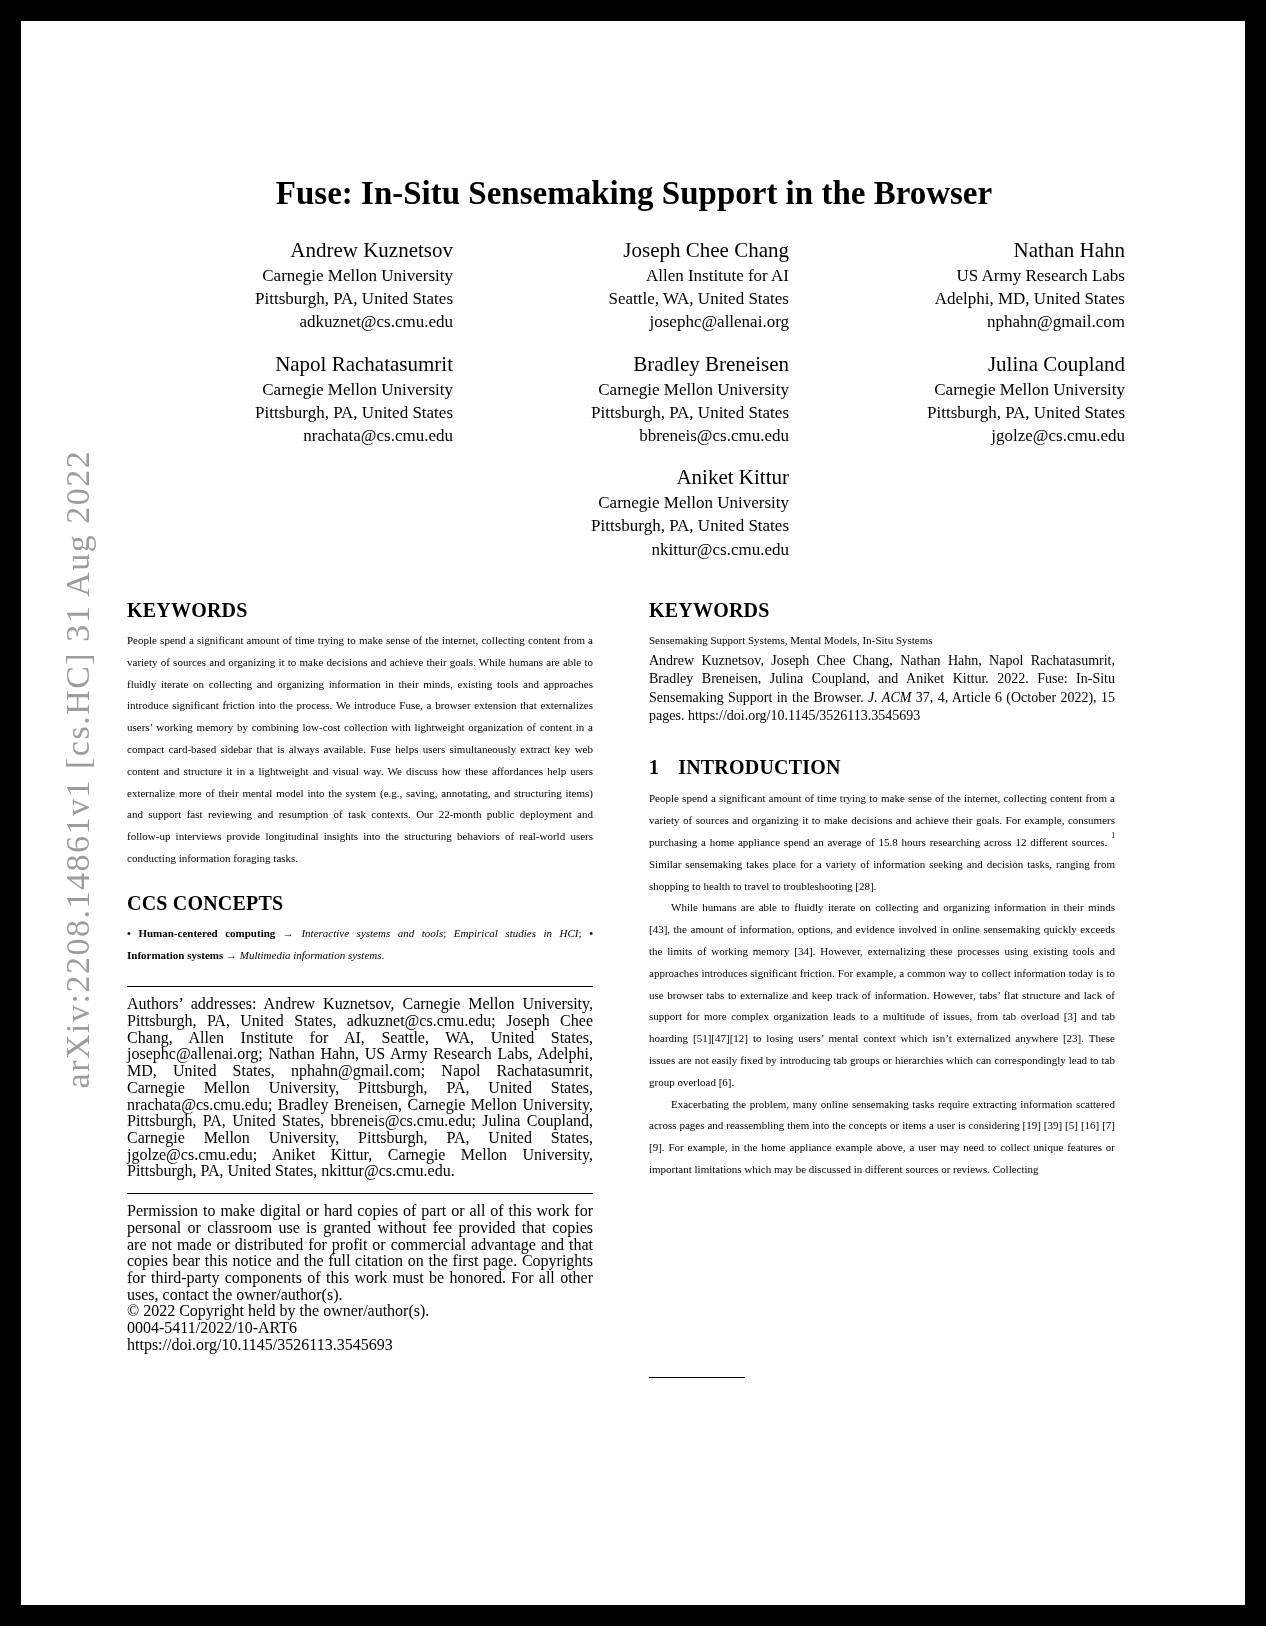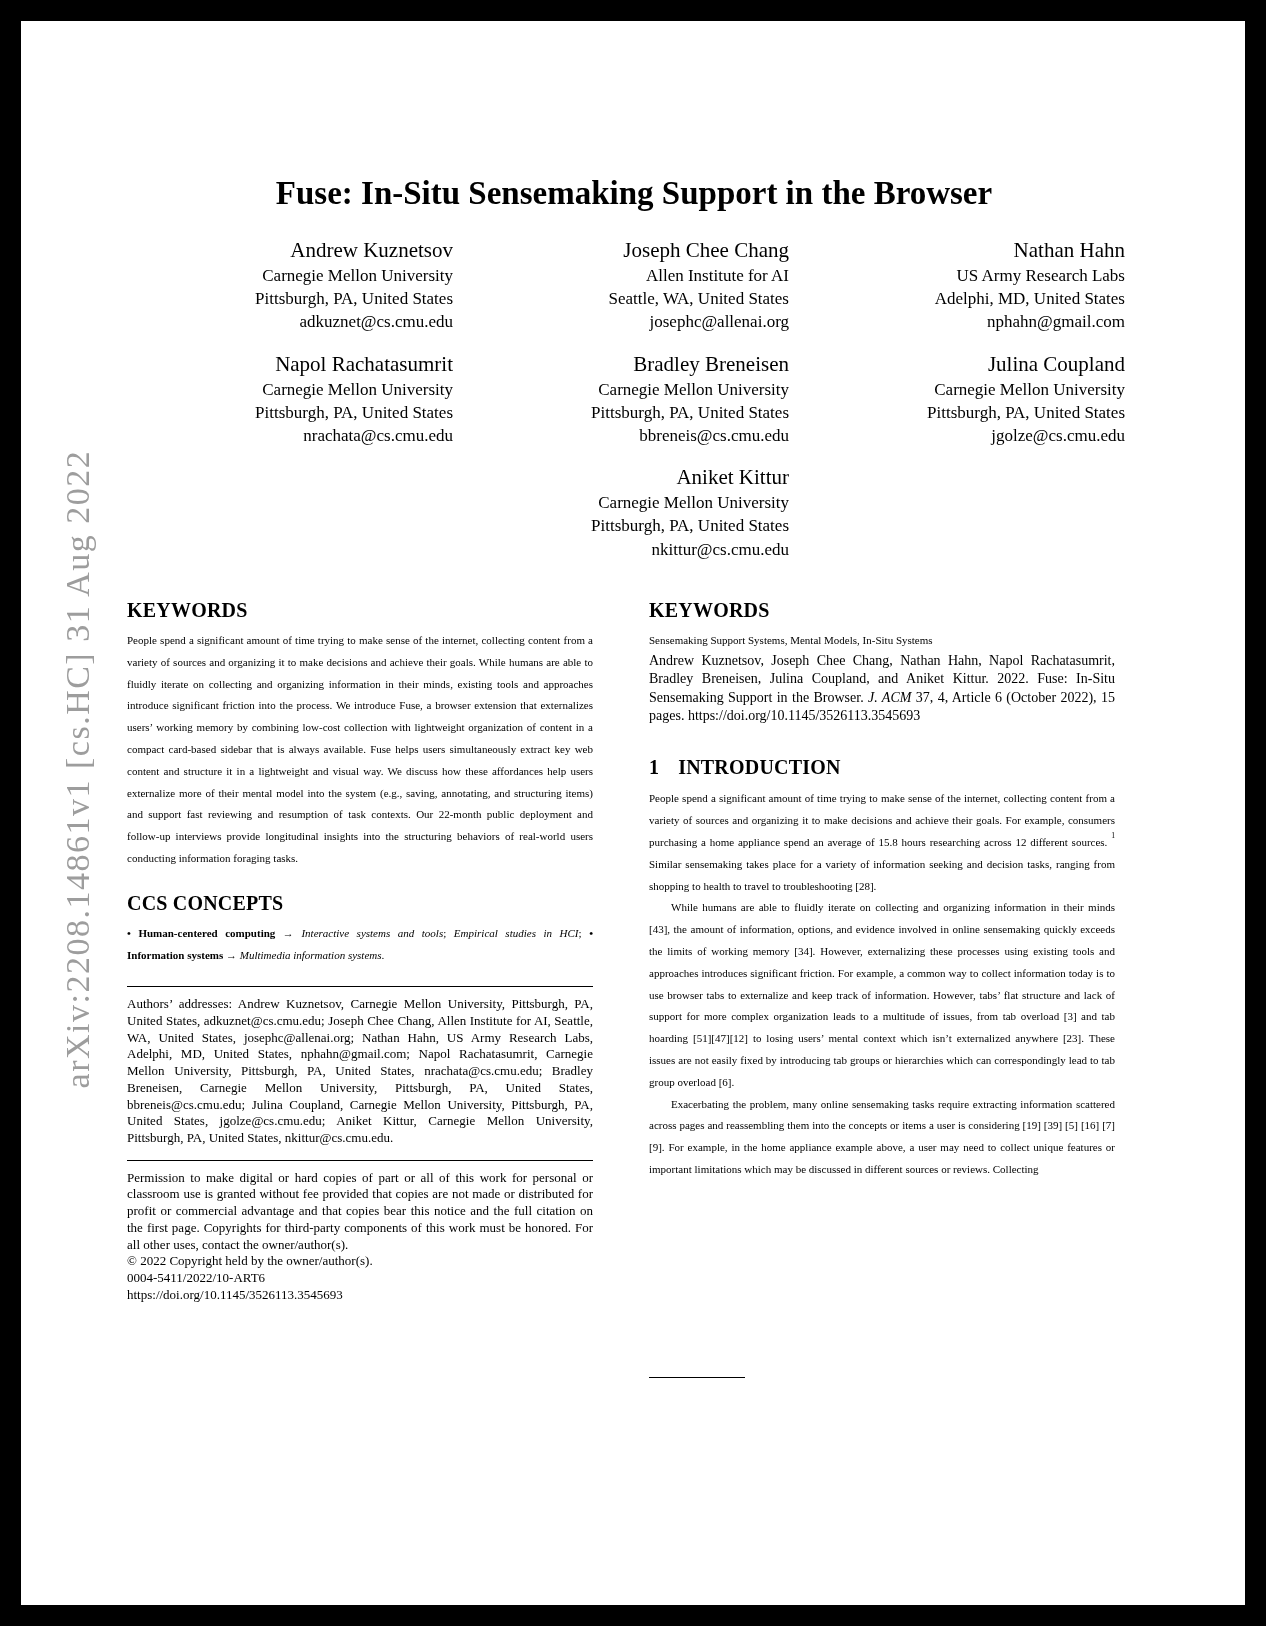--- a/index.html
+++ b/index.html
@@ -46,21 +46,21 @@
   .col-right { left:628px; }
 
   h2 { font-size:20px; font-weight:700; line-height:24px; margin:0 0 8px 0; letter-spacing:0.2px; }
   h2.mt { margin-top:21px; }
   .secnum { display:inline-block; margin-right:19px; }
 
   .body { font-size:11px; line-height:21.8px; }
   .just { text-align:justify; }
   .indent { text-indent:22px; }
 
-  .small { font-size:13px; line-height:16.7px; }
+  .small { font-size:16px; line-height:16.7px; }
   .acmsmall { font-size:14px; line-height:18.4px; }
   .bold { font-weight:700; }
   .acmref-head { margin-top:11px; margin-bottom:1px; }
 
   .rule { border:none; border-top:1.4px solid #000; margin-top:20px; margin-bottom:9px; }
   .rule2 { margin-top:13px; margin-bottom:9px; }
 
   .intro-h { margin-top:30px; margin-bottom:9px; }
   .kw { margin-bottom:0; }
 

